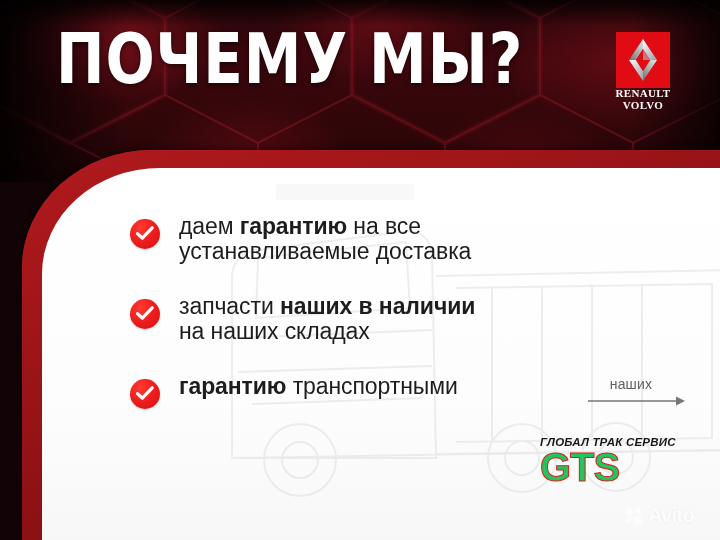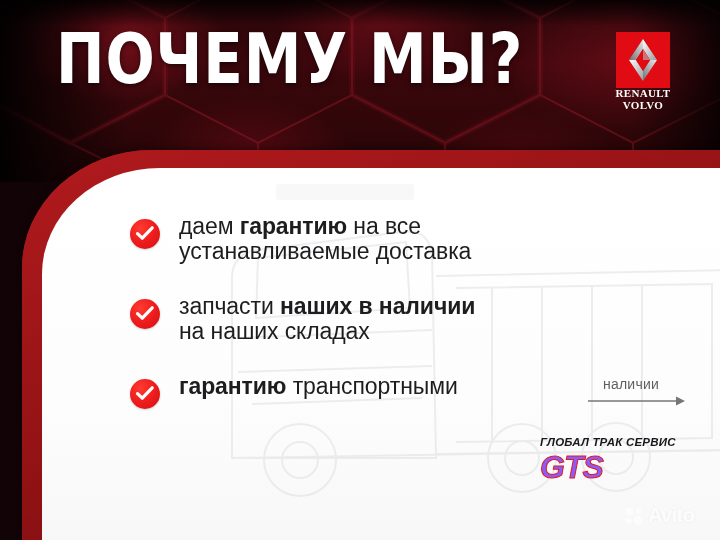--- a/index.html
+++ b/index.html
@@ -89,22 +89,22 @@
 
   
   .gts{position:absolute;left:540px;top:436px;width:150px;height:56px;}
   .gts-top{
     font-family:"Liberation Sans Narrow","Liberation Sans",sans-serif;
     font-style:italic;font-weight:700;font-size:11.5px;letter-spacing:.2px;
     color:#17171a;white-space:nowrap;
   }
   .gts-main{
     font-family:"Liberation Sans Narrow","Liberation Sans",sans-serif;
-    font-style:italic;font-weight:700;font-size:32px;line-height:42px;
-    color:#8b5cf6;letter-spacing:-1px;margin-top:-2px;
+    font-weight:700;font-size:40px;line-height:42px;
+    color:#22c55e;letter-spacing:-1px;margin-top:-2px;
     -webkit-text-stroke:1px #e2191c;
   }
 
   
   .avito{position:absolute;left:624px;top:504px;display:flex;align-items:center;opacity:.62;}
   .avito-txt{font-size:20px;font-weight:700;color:#ffffff;letter-spacing:-.6px;
     text-shadow:0 0 3px rgba(0,0,0,.10);margin-left:4px;}
 </style>
 </head>
 <body>
@@ -227,21 +227,21 @@
         </span>
         <span class="btxt">
           <span><b>гарантию</b><span> транспортными</span></span><br>
         </span>
       </div>
 
     </div>
   </div>
 
   <div class="swipe">
-    <div class="swipe-label">наличии</div>
+    <div class="swipe-label">наших</div>
     <svg class="swipe-arrow" width="100" height="12" viewBox="0 0 100 12">
       <path d="M0 6 L90 6" stroke="#76767a" stroke-width="1.6" fill="none"></path>
       <path d="M88 1.5 L97 6 L88 10.5 Z" fill="#76767a"></path>
     </svg>
   </div>
 
   <div class="gts">
     <div class="gts-top">ГЛОБАЛ ТРАК СЕРВИС</div>
     <div class="gts-main">GTS</div>
   </div>

